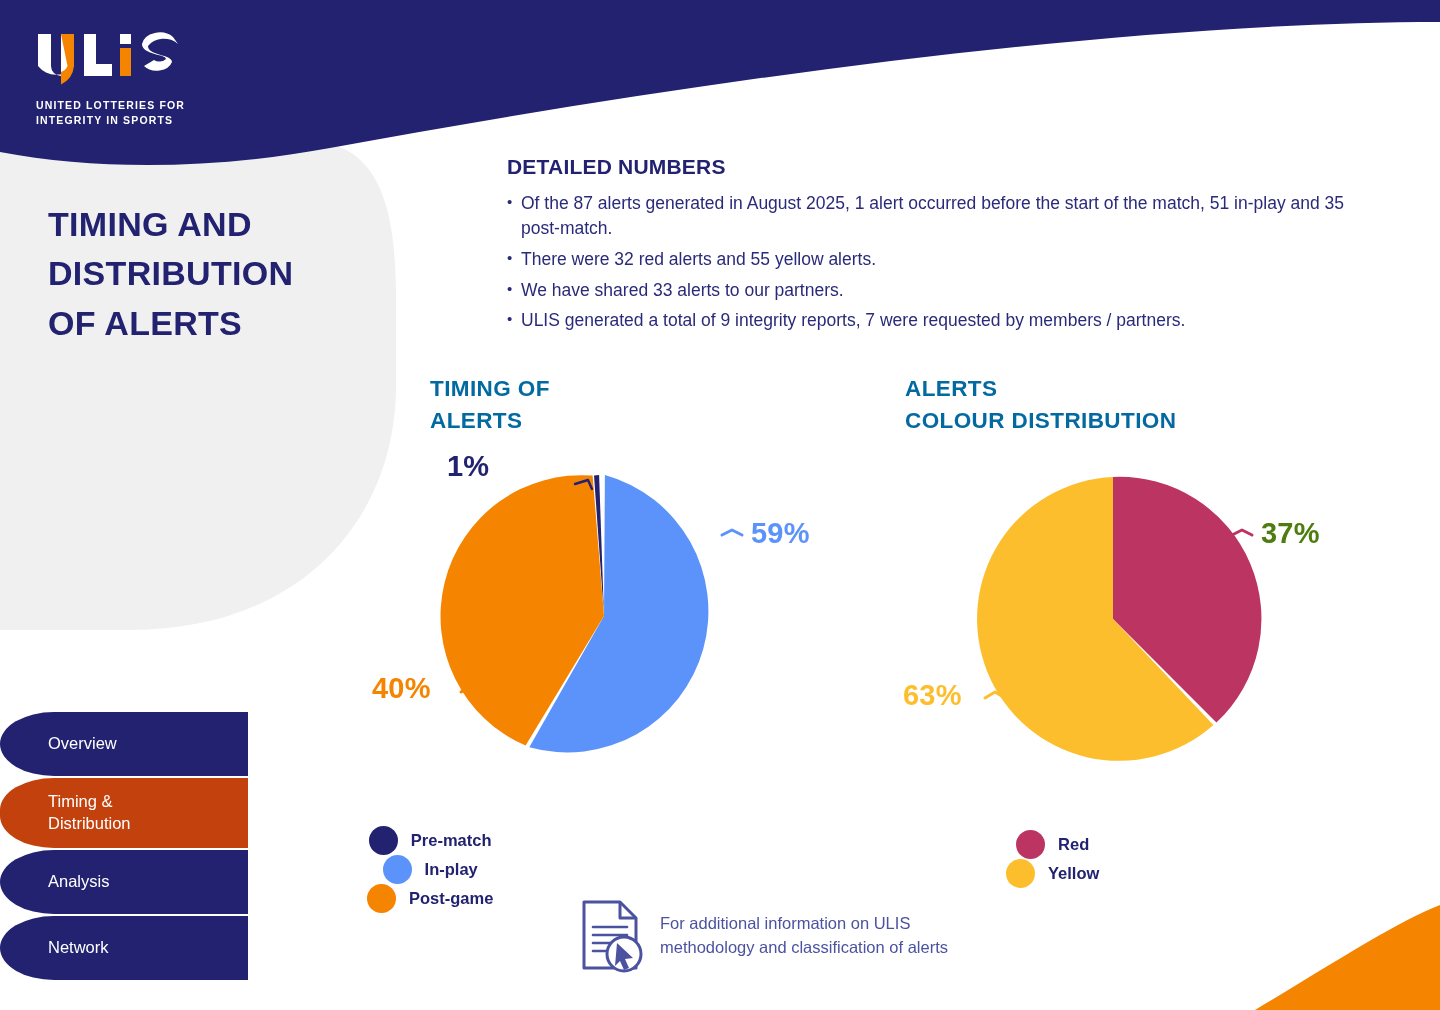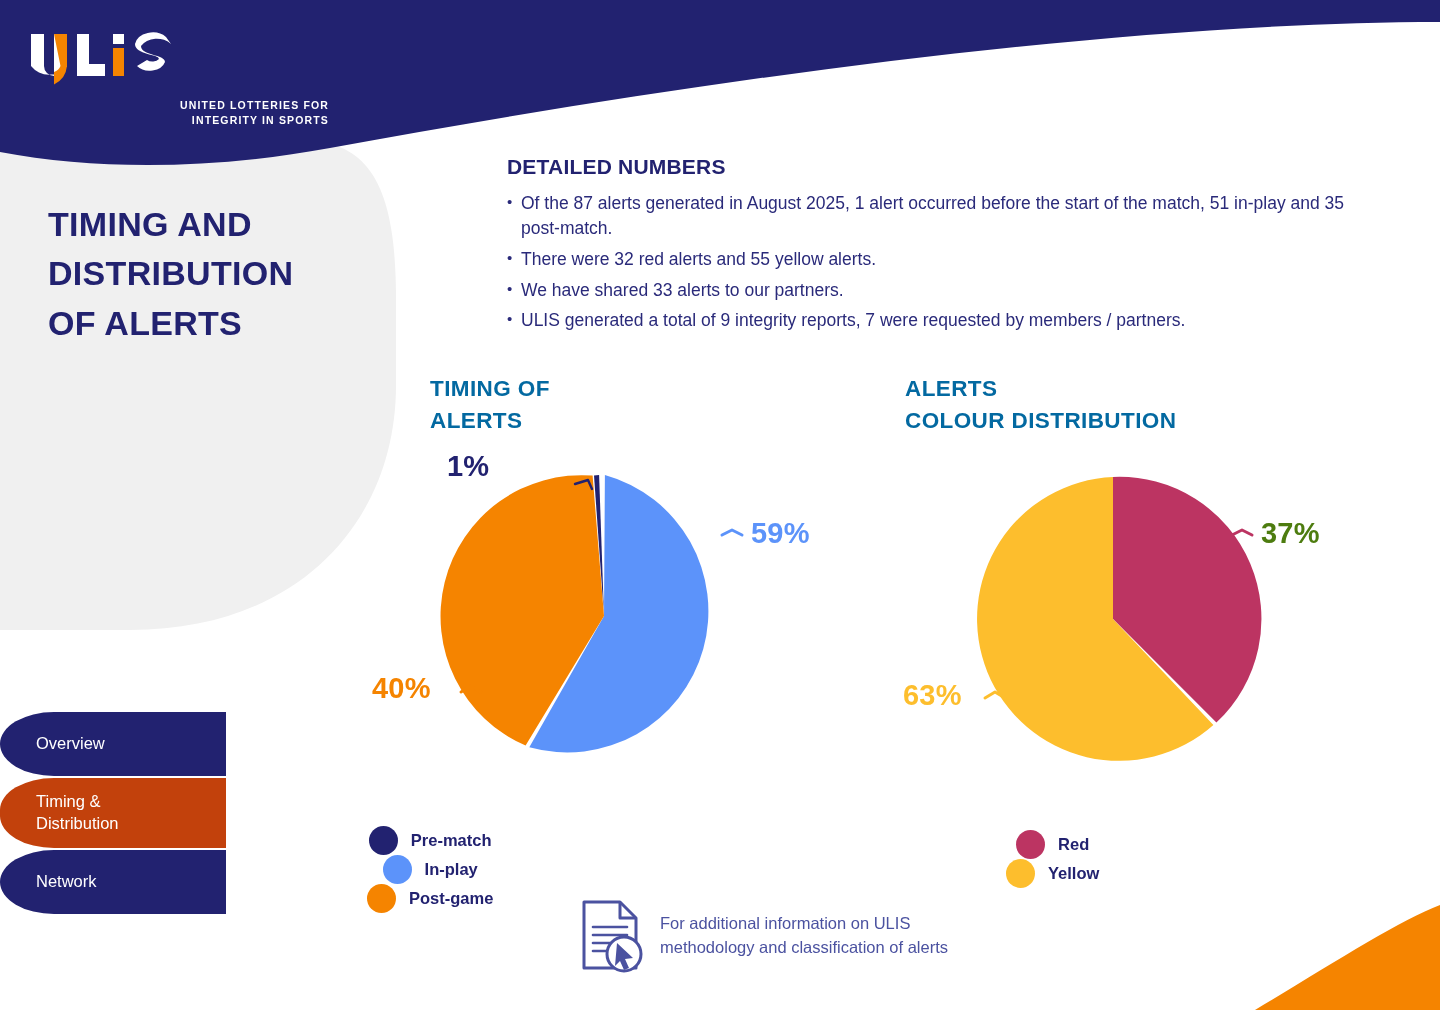--- a/index.html
+++ b/index.html
@@ -6,40 +6,40 @@
   body {
     width:1440px; height:1010px; position:relative; overflow:hidden;
     background:#ffffff;
     font-family:"Liberation Sans", sans-serif;
     -webkit-font-smoothing:antialiased;
   }
   .layer { position:absolute; top:0; left:0; width:1440px; height:1010px; }
   svg.layer { pointer-events:none; }
 
   
-  #logo-block { position:absolute; left:29px; top:32px; width:300px;text-align:right; }
+  #logo-block { position:absolute; left:36px; top:32px; width:300px; }
   #logo-wordmark { display:block; }
   #logo-tagline {
     margin-top:10px; color:#ffffff; font-size:10.5px; font-weight:bold;
     letter-spacing:1.15px; line-height:1.45; white-space:pre-line;
   }
 
   
   #page-title {
     position:absolute; left:48px; top:200px; width:330px;
     color:#222270; font-size:34px; font-weight:bold; line-height:1.45;
     letter-spacing:0.3px; white-space:pre-line;
   }
 
   
   #sidebar-nav { position:absolute; left:0; top:712px; width:220px; }
   .nav-item {
-    position:relative; height:64px; width:226px; margin-bottom:2px;
+    position:relative; height:64px; width:248px; margin-bottom:2px;
     border-top-left-radius:54px 32px; border-bottom-left-radius:54px 32px;
-    display:flex; align-items:center; padding-left:36px; box-sizing:border-box;
+    display:flex; align-items:center; padding-left:48px; box-sizing:border-box;
     color:#ffffff; font-size:16.5px; line-height:1.32;
     white-space:pre-line;
   }
   .nav-item.navy   { background:#222270; }
   .nav-item.orange { background:#c2410c; }
   .nav-item.tall   { height:70px; }
 
   
   #detailed-numbers { position:absolute; left:507px; top:155px; width:840px; }
   #detailed-title {
@@ -122,20 +122,23 @@
 DISTRIBUTION
 OF ALERTS</div>
 
 <div id="sidebar-nav">
   <div class="nav-item navy">
     <span>Overview</span>
   </div>
   <div class="nav-item orange tall">
     <span>Timing &amp;
 Distribution</span>
+  </div>
+  <div class="nav-item navy">
+    <span>Analysis</span>
   </div>
   <div class="nav-item navy">
     <span>Network</span>
   </div>
 </div>
 
 <div id="detailed-numbers">
   <div id="detailed-title">DETAILED NUMBERS</div>
 
   <div class="bullet-row">

